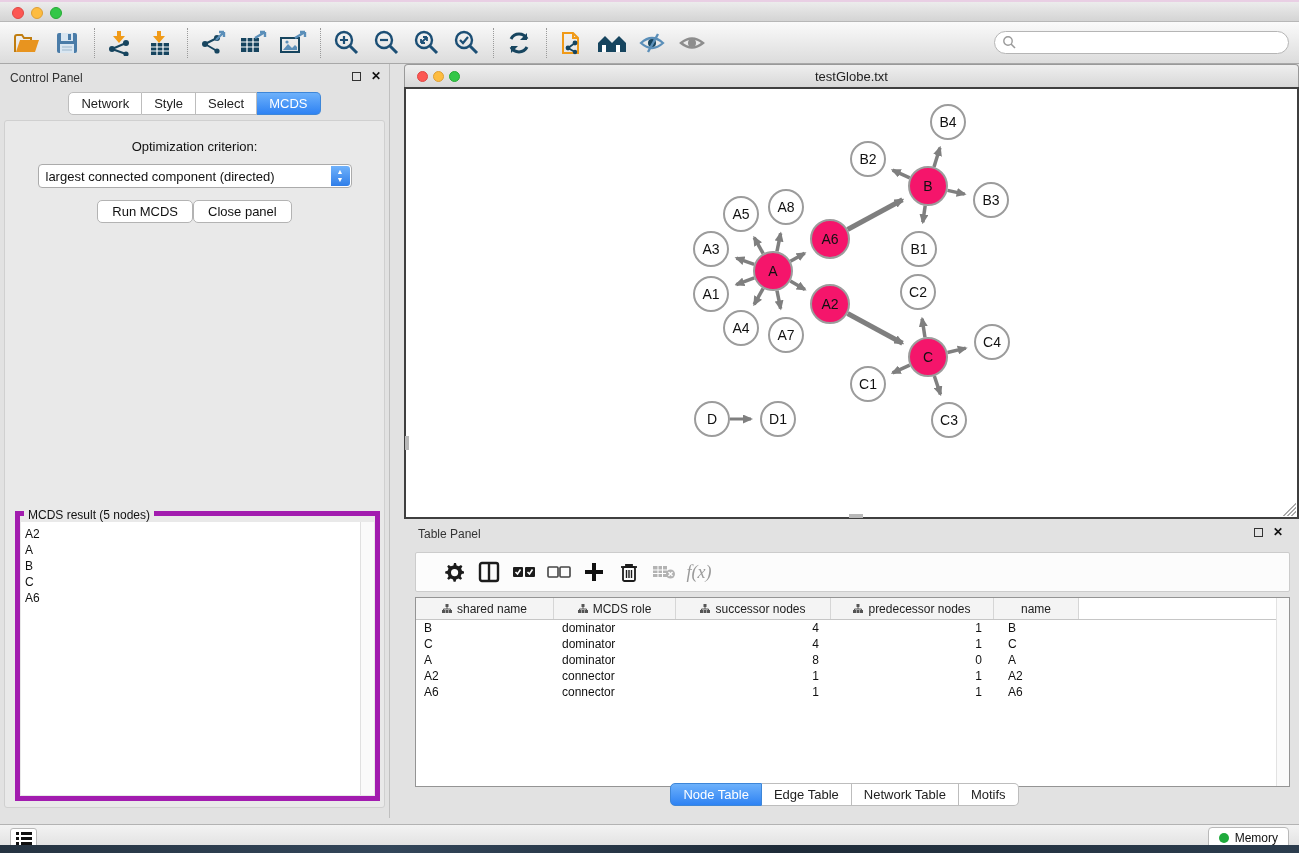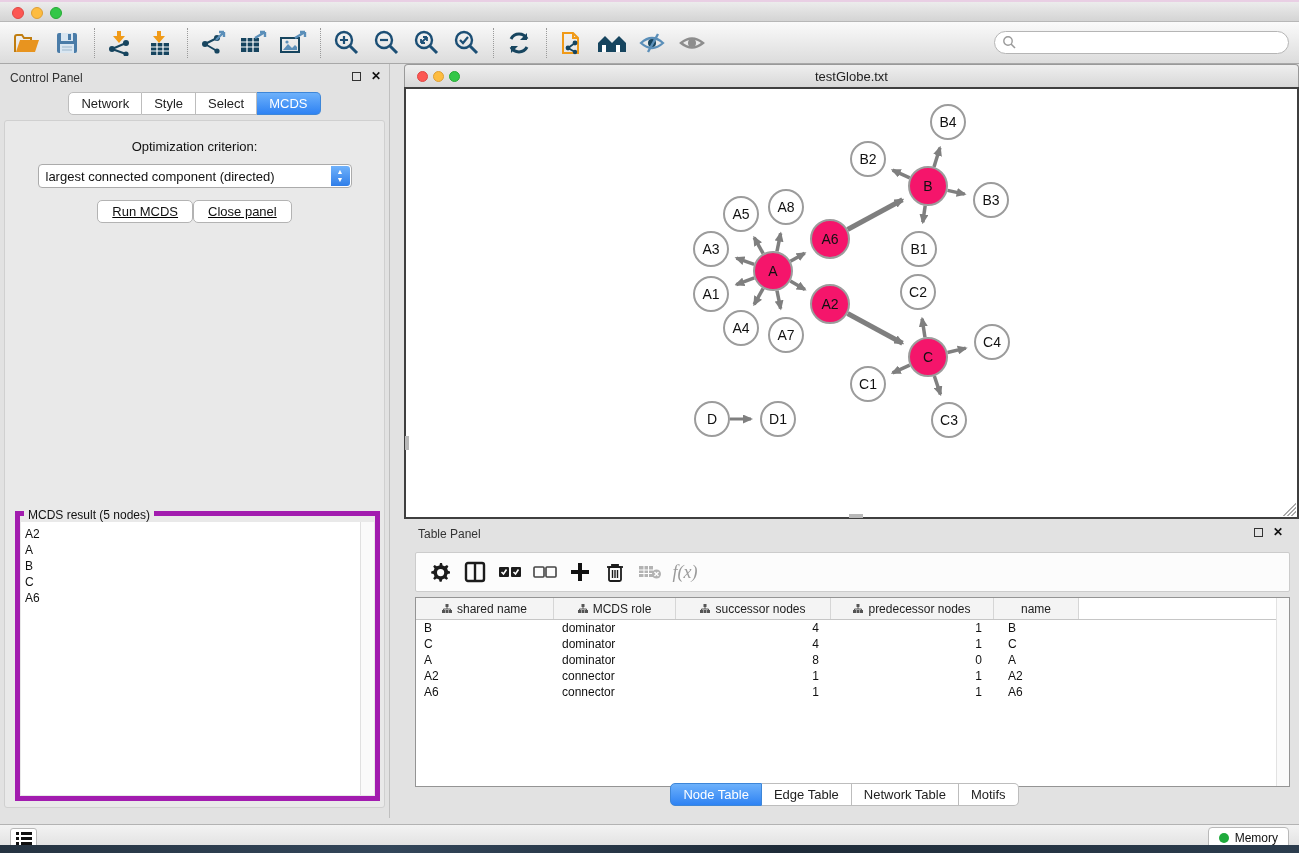--- a/index.html
+++ b/index.html
@@ -47,21 +47,21 @@
   .cp-content { position:absolute; left:4px; right:4px; top:56px; bottom:10px;
     background:#e9e9e9; border:1px solid #d0d0d0; border-radius:3px; }
   .opt-label { text-align:center; font-size:13px; color:#111; margin-top:18px; }
   .select-box { position:relative; margin:10px auto 0; width:314px; height:24px; background:#fff;
     border:1px solid #ababab; border-radius:4px; font-size:13px; color:#111;
     display:flex; align-items:center; padding-left:7px; }
   .select-box .stepper { position:absolute; right:1px; top:1px; bottom:1px; width:19px;
     background:linear-gradient(#70b2fb,#2f7ee9); border-radius:0 3px 3px 0;
     color:#fff; font-size:7px; line-height:8px; display:flex; flex-direction:column;
     align-items:center; justify-content:center; }
-  .btn-row { display:flex; justify-content:center; gap:0; margin-top:12px;text-decoration:underline; }
+  .btn-row { display:flex; justify-content:center; gap:0; margin-top:12px; }
   .push-btn { background:#fff; border:1px solid #b3b3b3; border-radius:5px;
     font-size:13px; color:#111; padding:3px 14px; }
   .groupbox { position:absolute; left:10px; right:4px; top:390px; bottom:6px;
     border:5px solid #a21caf; }
   .groupbox .legend { position:absolute; top:-8px; left:4px; background:#e9e9e9;
     padding:0 4px; font-size:12px; color:#111; }
   .listbox { position:absolute; left:1px; right:1px; top:6px; bottom:1px; background:#fff; }
   .listbox .scroll { position:absolute; right:0; top:0; bottom:0; width:14px;
     background:#fafafa; border-left:1px solid #e0e0e0; }
   .listbox ul { list-style:none; padding:4px 0 0 4px; }
@@ -89,21 +89,21 @@
   .scroll-nub-bottom { position:absolute; left:443px; bottom:-1px; width:14px; height:4px; background:#b9b9b9; }
 
   
   .table-panel { position:absolute; left:390px; top:519px; right:0; bottom:35px; background:#e2e2e2; }
   .tp-head { position:relative; height:28px; }
   .tp-head .plabel { position:absolute; left:28px; top:8px; font-size:12px; color:#333; }
   .tp-head .float-btn { position:absolute; right:36px; top:9px; width:9px; height:9px; border:1.5px solid #333; }
   .tp-head .close-btn { position:absolute; right:16px; top:6px; font-size:12px; font-weight:bold; color:#111; }
   .tp-toolbar { position:absolute; left:25px; right:9px; top:33px; height:40px;
     background:#fcfcfc; border:1px solid #ccc; border-radius:2px;
-    display:flex; align-items:center; padding-left:10px; gap:7px; }
+    display:flex; align-items:center; padding-left:24px; gap:7px; }
   .tp-tbtn { width:28px; height:28px; display:flex; align-items:center; justify-content:center; }
   .fx-label { font-family:"Liberation Serif", serif; font-style:italic; font-size:18px; color:#9a9a9a; }
   .data-table { position:absolute; left:25px; right:9px; top:78px; height:190px;
     background:#fff; border:1px solid #949494; overflow:hidden; }
   .thead, .trow { display:grid; grid-template-columns:138px 122px 155px 163px 85px 1fr; }
   .thead { height:22px; border-bottom:1px solid #c6c6c6; }
   .th { background:#f4f4f4; border-right:1px solid #d6d6d6; display:flex; align-items:center;
     justify-content:center; gap:5px; font-size:12px; color:#222; }
   .th.empty { background:#fff; border-right:none; }
   .trow { height:16px; }

